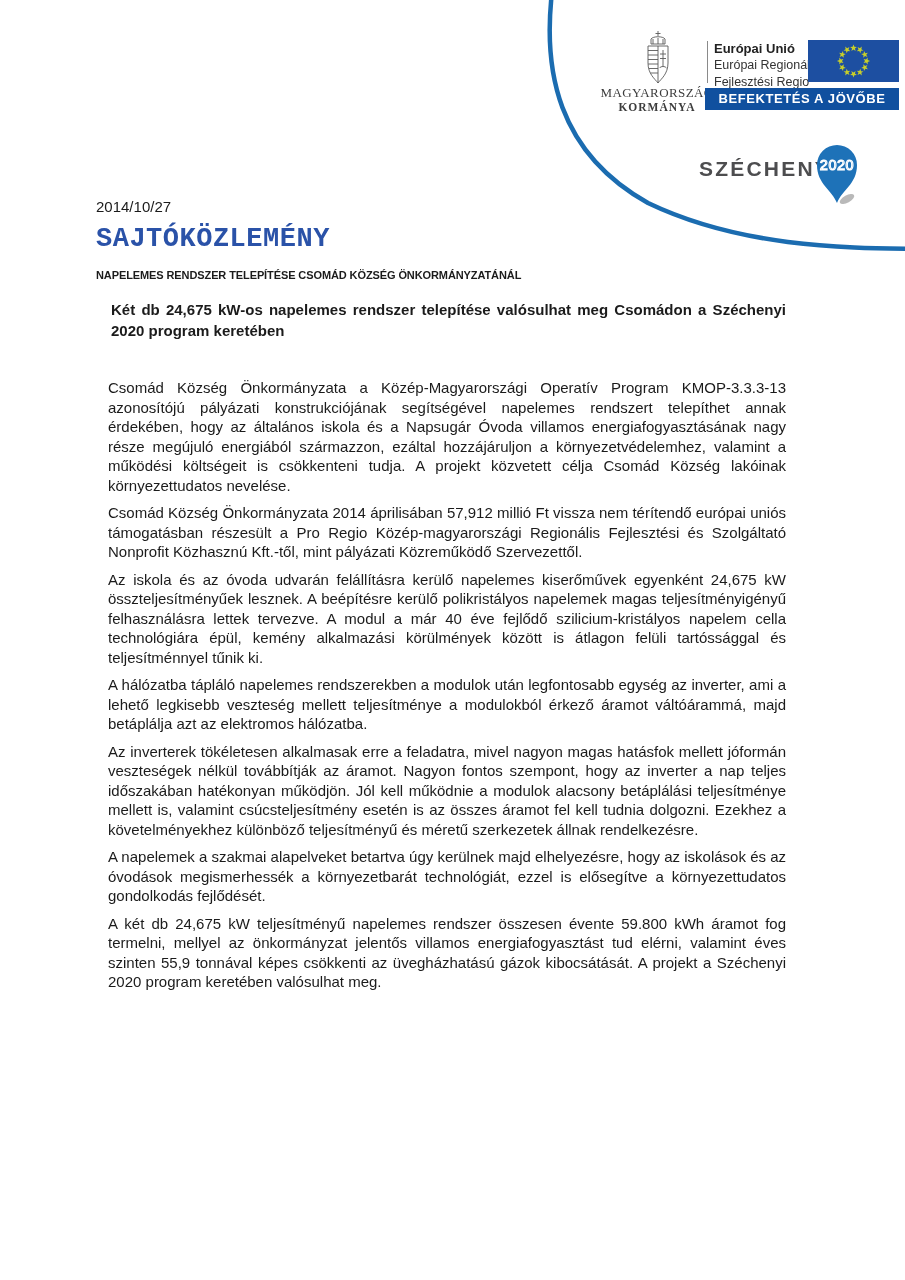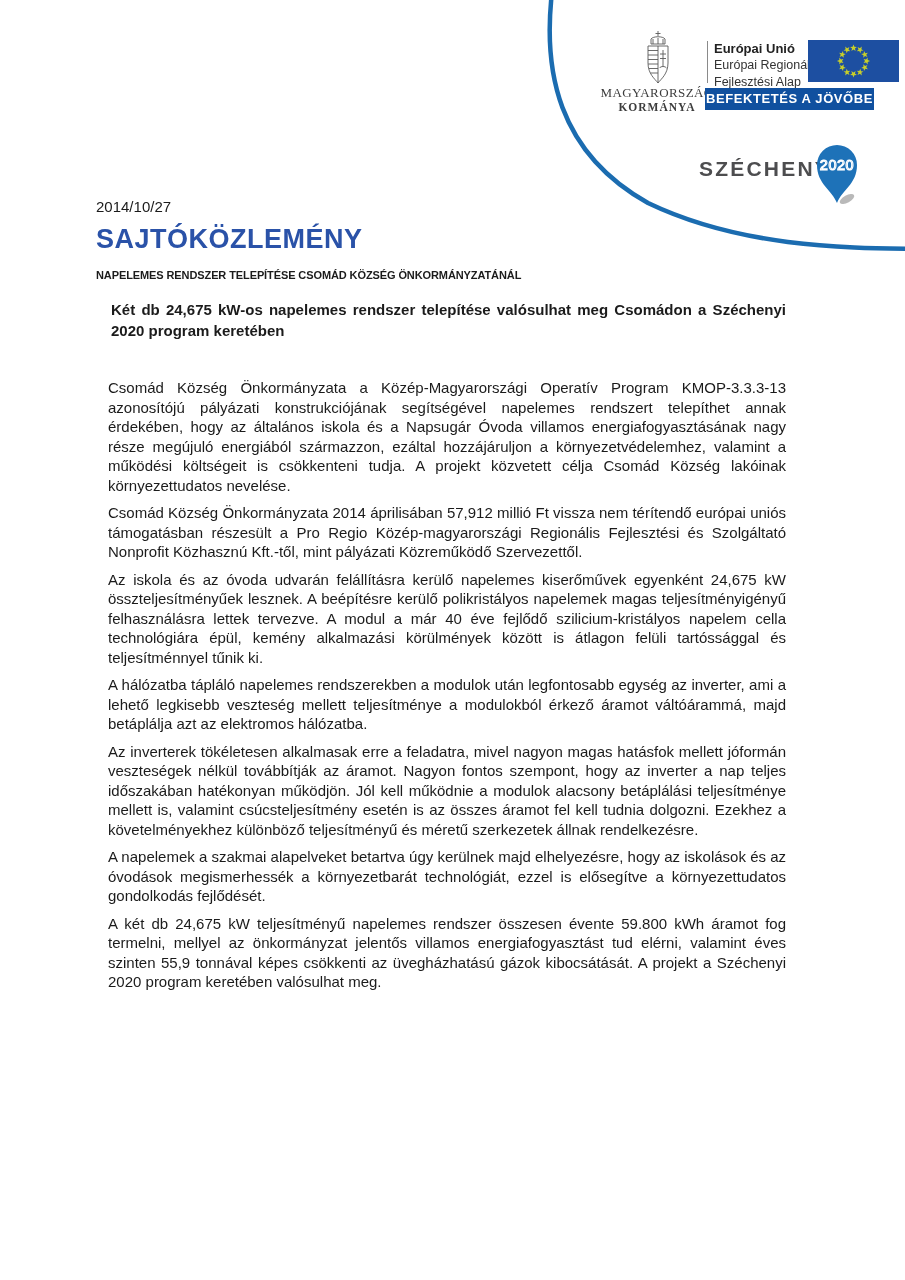--- a/index.html
+++ b/index.html
@@ -18,38 +18,38 @@
   }
   .gov-name .l1 { font-size:13px; letter-spacing:0.4px; white-space:nowrap; }
   .gov-name .l2 { font-size:11.5px; letter-spacing:1px; white-space:nowrap;font-weight:bold; }
 
   .eu-divider { position:absolute; left:707px; top:41px; width:1px; height:42px; background:#8a8a8a; }
   .eu-text { position:absolute; left:714px; top:40px; line-height:17px; color:#222; }
   .eu-text .b { font-weight:bold; font-size:13px; }
   .eu-text .r { font-size:12.5px; color:#333; }
   .eu-flag { position:absolute; left:808px; top:40px; }
   .banner {
-    position:absolute; left:705px; top:88px; width:169px; height:22px;
+    position:absolute; left:705px; top:88px; width:194px; height:22px;
     background:#10509f; color:#ffffff; font-size:13px; font-weight:bold;
     text-align:center; line-height:22px; letter-spacing:0.6px; white-space:nowrap;
   }
 
   .sz-wordmark {
     position:absolute; left:699px; top:157px; font-size:21px; font-weight:bold;
     letter-spacing:2.2px; color:#4d4d4f; white-space:nowrap;
   }
   .sz-pin { position:absolute; left:810px; top:139px; }
 
   
   .content { position:absolute; left:96px; top:198px; width:690px; }
   .date { font-size:15px; line-height:18px; margin:0 0 8px 0; }
   .org  { font-size:15px; line-height:18px; font-weight:bold; margin:0 0 36px 0; }
   .title {
     font-size:27px; line-height:30px; font-weight:bold; color:#2a52a8;
-    letter-spacing:0.5px; margin:0 0 12px 0;
+    letter-spacing:0.5px; margin:0 0 12px 0;font-family:Liberation Mono, monospace;
   }
   .subtitle {
     font-size:11px; line-height:18px; font-weight:bold; letter-spacing:-0.1px;
     margin:0 0 15px 0;
   }
   .lead {
     font-size:15px; line-height:21px; font-weight:bold; text-align:justify;
     margin:0 0 37px 15px;
   }
   .paragraphs p {
@@ -82,21 +82,21 @@
       <div class="l1">MAGYARORSZÁG</div>
       <div class="l2">KORMÁNYA</div>
     </div>
   </div>
 
   <div>
     <div class="eu-divider"></div>
     <div class="eu-text">
       <div class="b">Európai Unió</div>
       <div class="r">Európai Regionális</div>
-      <div class="r">Fejlesztési Alap</div>
+      <div class="r">Fejlesztési Regio</div>
     </div>
     <svg class="eu-flag" width="91" height="42" viewBox="0 0 91 42">
       <rect x="0" y="0" width="91" height="42" fill="#1d4fa1"></rect>
       <g fill="#c8cf2a">
         <polygon transform="rotate(0 45.5 21) translate(45.5 8)" points="0,-3.6 0.88,-1.21 3.42,-1.11 1.43,0.46 2.12,2.91 0,1.5 -2.12,2.91 -1.43,0.46 -3.42,-1.11 -0.88,-1.21"></polygon>
         <polygon transform="rotate(30 45.5 21) translate(45.5 8)" points="0,-3.6 0.88,-1.21 3.42,-1.11 1.43,0.46 2.12,2.91 0,1.5 -2.12,2.91 -1.43,0.46 -3.42,-1.11 -0.88,-1.21"></polygon>
         <polygon transform="rotate(60 45.5 21) translate(45.5 8)" points="0,-3.6 0.88,-1.21 3.42,-1.11 1.43,0.46 2.12,2.91 0,1.5 -2.12,2.91 -1.43,0.46 -3.42,-1.11 -0.88,-1.21"></polygon>
         <polygon transform="rotate(90 45.5 21) translate(45.5 8)" points="0,-3.6 0.88,-1.21 3.42,-1.11 1.43,0.46 2.12,2.91 0,1.5 -2.12,2.91 -1.43,0.46 -3.42,-1.11 -0.88,-1.21"></polygon>
         <polygon transform="rotate(120 45.5 21) translate(45.5 8)" points="0,-3.6 0.88,-1.21 3.42,-1.11 1.43,0.46 2.12,2.91 0,1.5 -2.12,2.91 -1.43,0.46 -3.42,-1.11 -0.88,-1.21"></polygon>
         <polygon transform="rotate(150 45.5 21) translate(45.5 8)" points="0,-3.6 0.88,-1.21 3.42,-1.11 1.43,0.46 2.12,2.91 0,1.5 -2.12,2.91 -1.43,0.46 -3.42,-1.11 -0.88,-1.21"></polygon>

